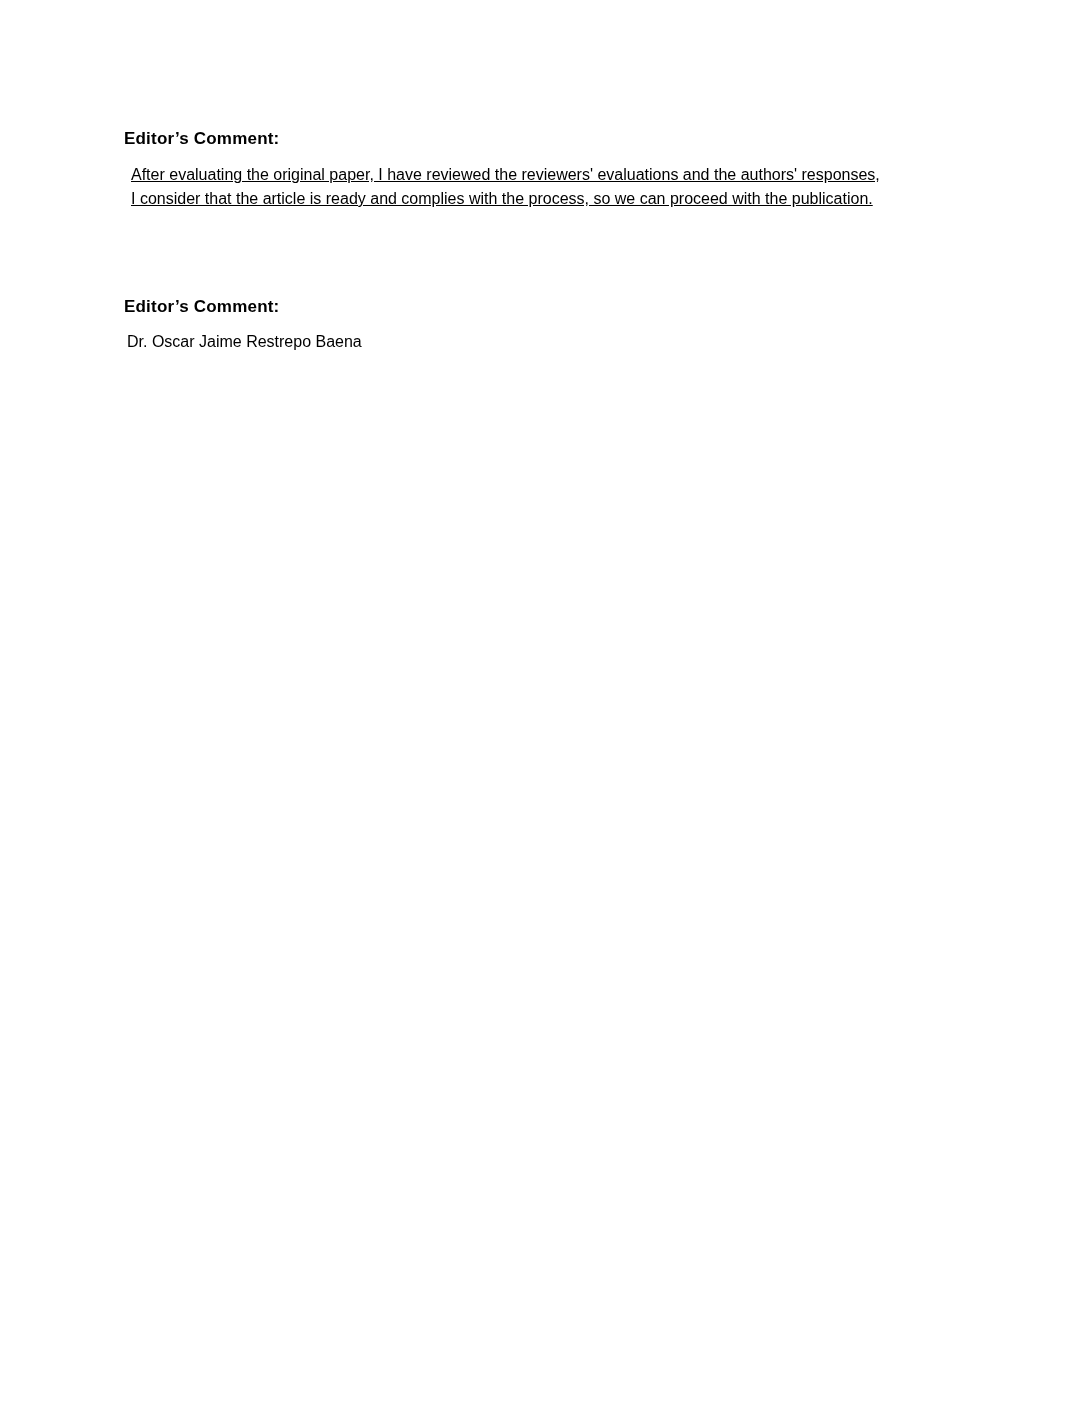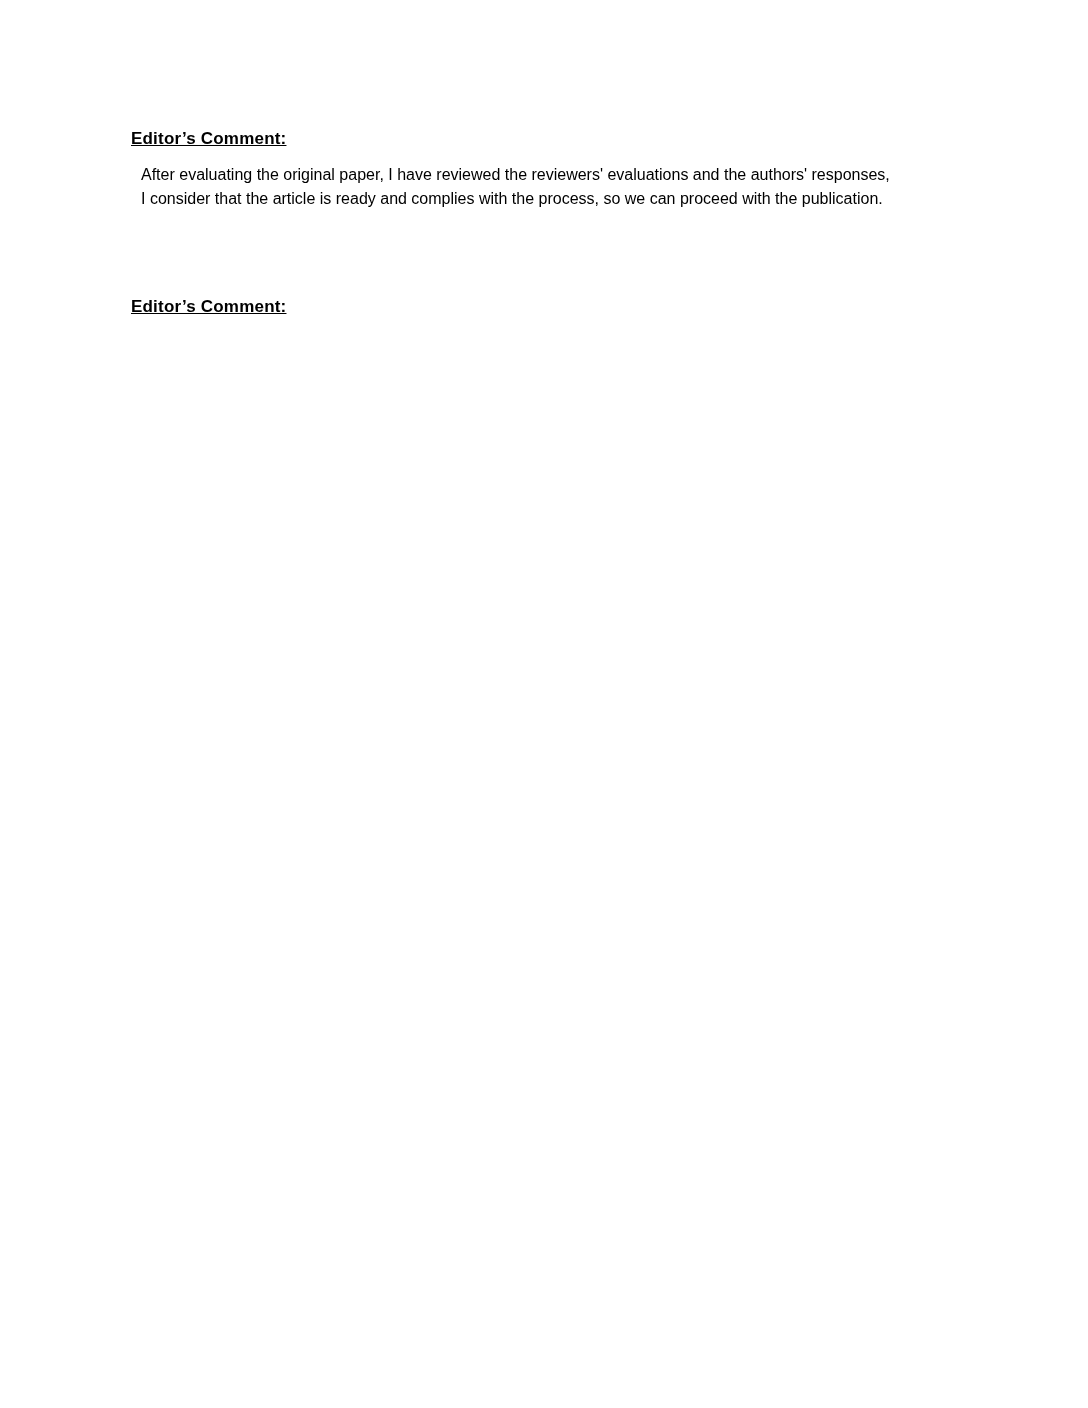--- a/index.html
+++ b/index.html
@@ -9,38 +9,38 @@
   .page {
     position: relative;
     width: 1088px;
     height: 1408px;
     background: #ffffff;
     font-family: "Liberation Sans", sans-serif;
     color: #000000;
   }
   .section-heading {
     position: absolute;
-    left: 131px;
+    left: 124px;
     font-size: 17px;
     font-weight: bold;
-    text-decoration: underline;
     letter-spacing: 0.2px;
     color: #000000;
   }
   .comment-heading { top: 129px; }
   .details-heading { top: 297px; }
   .body-text {
     position: absolute;
-    left: 141px;
+    left: 131px;
     top: 163px;
     width: 852px;
     font-size: 16px;
     line-height: 24px;
     white-space: pre-line;
     color: #000000;
+    text-decoration: underline;
   }
   .details-lines {
     position: absolute;
     left: 127px;
     top: 331px;
     font-size: 16px;
     line-height: 21px;
     color: #000000;
   }
   .details-line { display: block; }
@@ -52,16 +52,17 @@
 
   <section>
     <h2 class="section-heading comment-heading">Editor’s Comment:</h2>
     <p class="body-text">After evaluating the original paper, I have reviewed the reviewers' evaluations and the authors' responses,
 I consider that the article is ready and complies with the process, so we can proceed with the publication.</p>
   </section>
 
   <section>
     <h2 class="section-heading details-heading">Editor’s Comment:</h2>
     <div class="details-lines">
+      <span class="details-line">Dr. Oscar Jaime Restrepo Baena</span>
     </div>
   </section>
 
 </div>
 
 </body></html>

